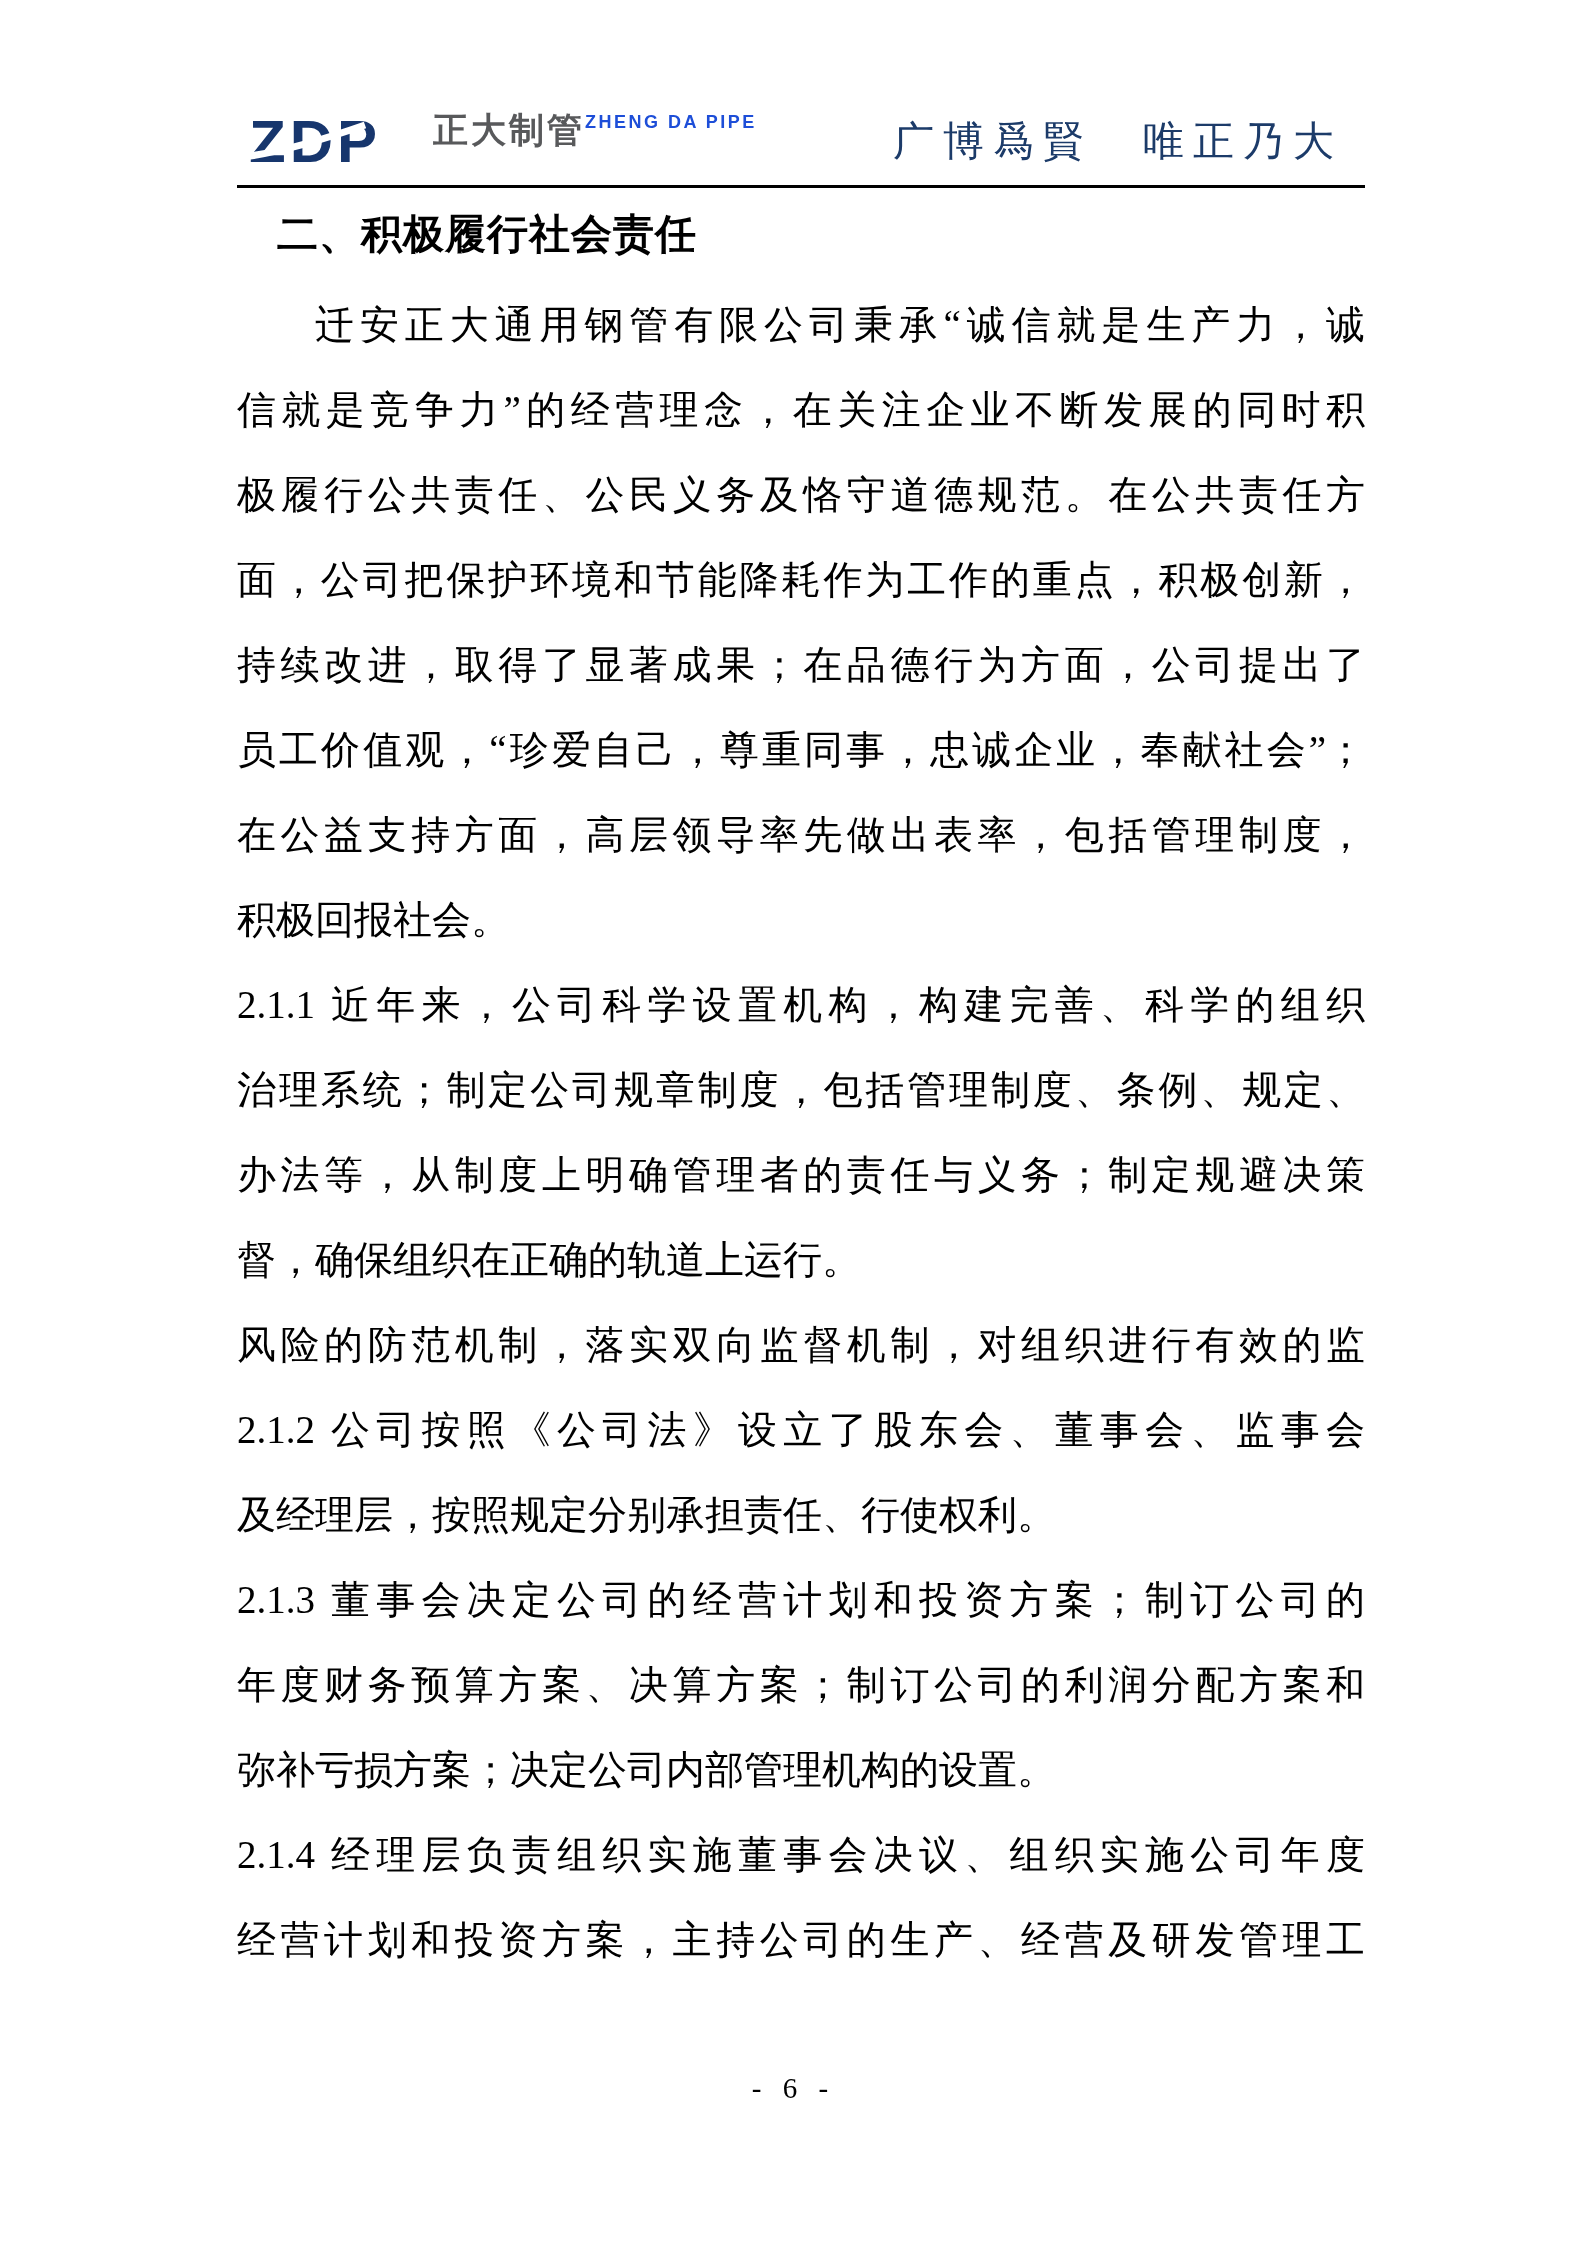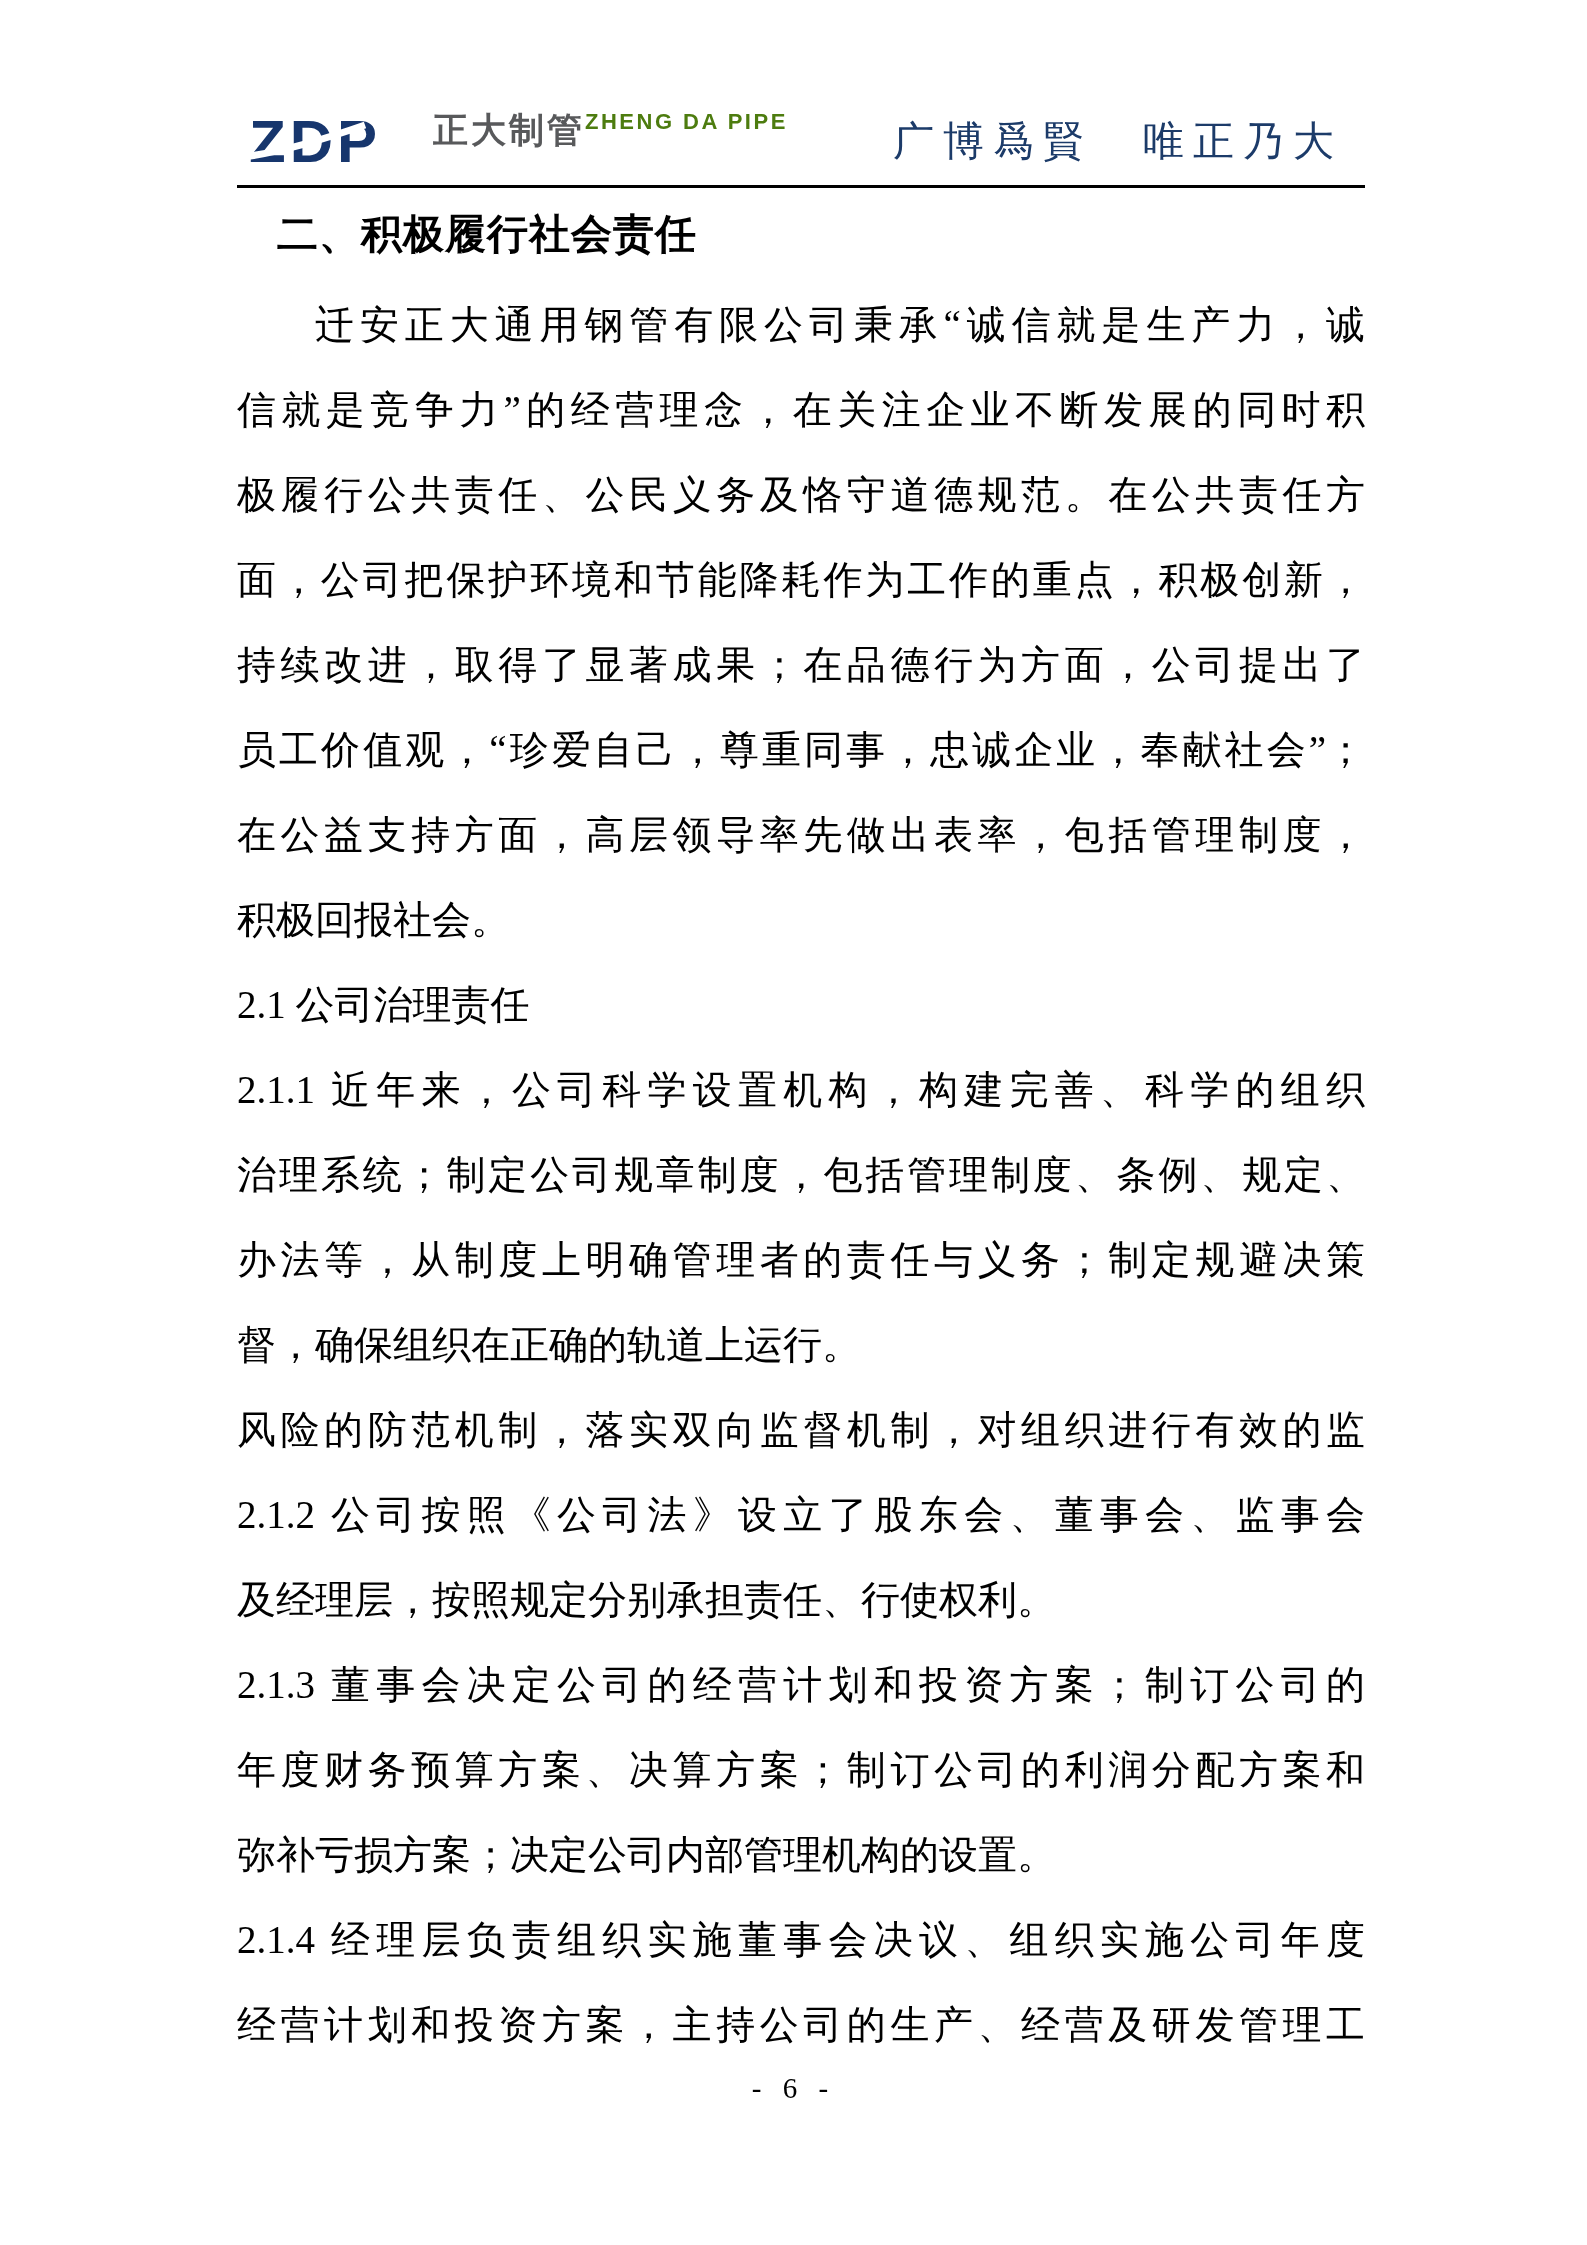--- a/index.html
+++ b/index.html
@@ -34,24 +34,24 @@
     font-family: "Liberation Sans", "DejaVu Sans", sans-serif;
     font-weight: bold;
     font-size: 35px;
     line-height: 36px;
     letter-spacing: 3px;
     color: #58595b;
   }
   .logo-en {
     font-family: "Liberation Sans", "DejaVu Sans", sans-serif;
     font-weight: bold;
-    font-size: 22px;
+    font-size: 18px;
     line-height: 20px;
     letter-spacing: 2.5px;
-    color: #4d7c0f;
+    color: #1d4ed8;
   }
   .motto {
     position: absolute;
     right: 22px;
     top: 120px;
     font-size: 41px;
     line-height: 42px;
     letter-spacing: 9px;
     color: #1c3b69;
     white-space: nowrap;
@@ -128,21 +128,20 @@
 
     <div class="body-text">
       <div class="line indent">迁安正大通用钢管有限公司秉承“诚信就是生产力，诚</div>
       <div class="line">信就是竞争力”的经营理念，在关注企业不断发展的同时积</div>
       <div class="line">极履行公共责任、公民义务及恪守道德规范。在公共责任方</div>
       <div class="line">面，公司把保护环境和节能降耗作为工作的重点，积极创新，</div>
       <div class="line">持续改进，取得了显著成果；在品德行为方面，公司提出了</div>
       <div class="line">员工价值观，“珍爱自己，尊重同事，忠诚企业，奉献社会”；</div>
       <div class="line">在公益支持方面，高层领导率先做出表率，包括管理制度，</div>
       <div class="line end">积极回报社会。</div>
-      <div class="line end">2.1 公司治理责任</div>
       <div class="line">2.1.1 近年来，公司科学设置机构，构建完善、科学的组织</div>
       <div class="line">治理系统；制定公司规章制度，包括管理制度、条例、规定、</div>
       <div class="line">办法等，从制度上明确管理者的责任与义务；制定规避决策</div>
       <div class="line end">督，确保组织在正确的轨道上运行。</div>
       <div class="line">风险的防范机制，落实双向监督机制，对组织进行有效的监</div>
       <div class="line">2.1.2 公司按照《公司法》设立了股东会、董事会、监事会</div>
       <div class="line end">及经理层，按照规定分别承担责任、行使权利。</div>
       <div class="line">2.1.3 董事会决定公司的经营计划和投资方案；制订公司的</div>
       <div class="line">年度财务预算方案、决算方案；制订公司的利润分配方案和</div>
       <div class="line end">弥补亏损方案；决定公司内部管理机构的设置。</div>

